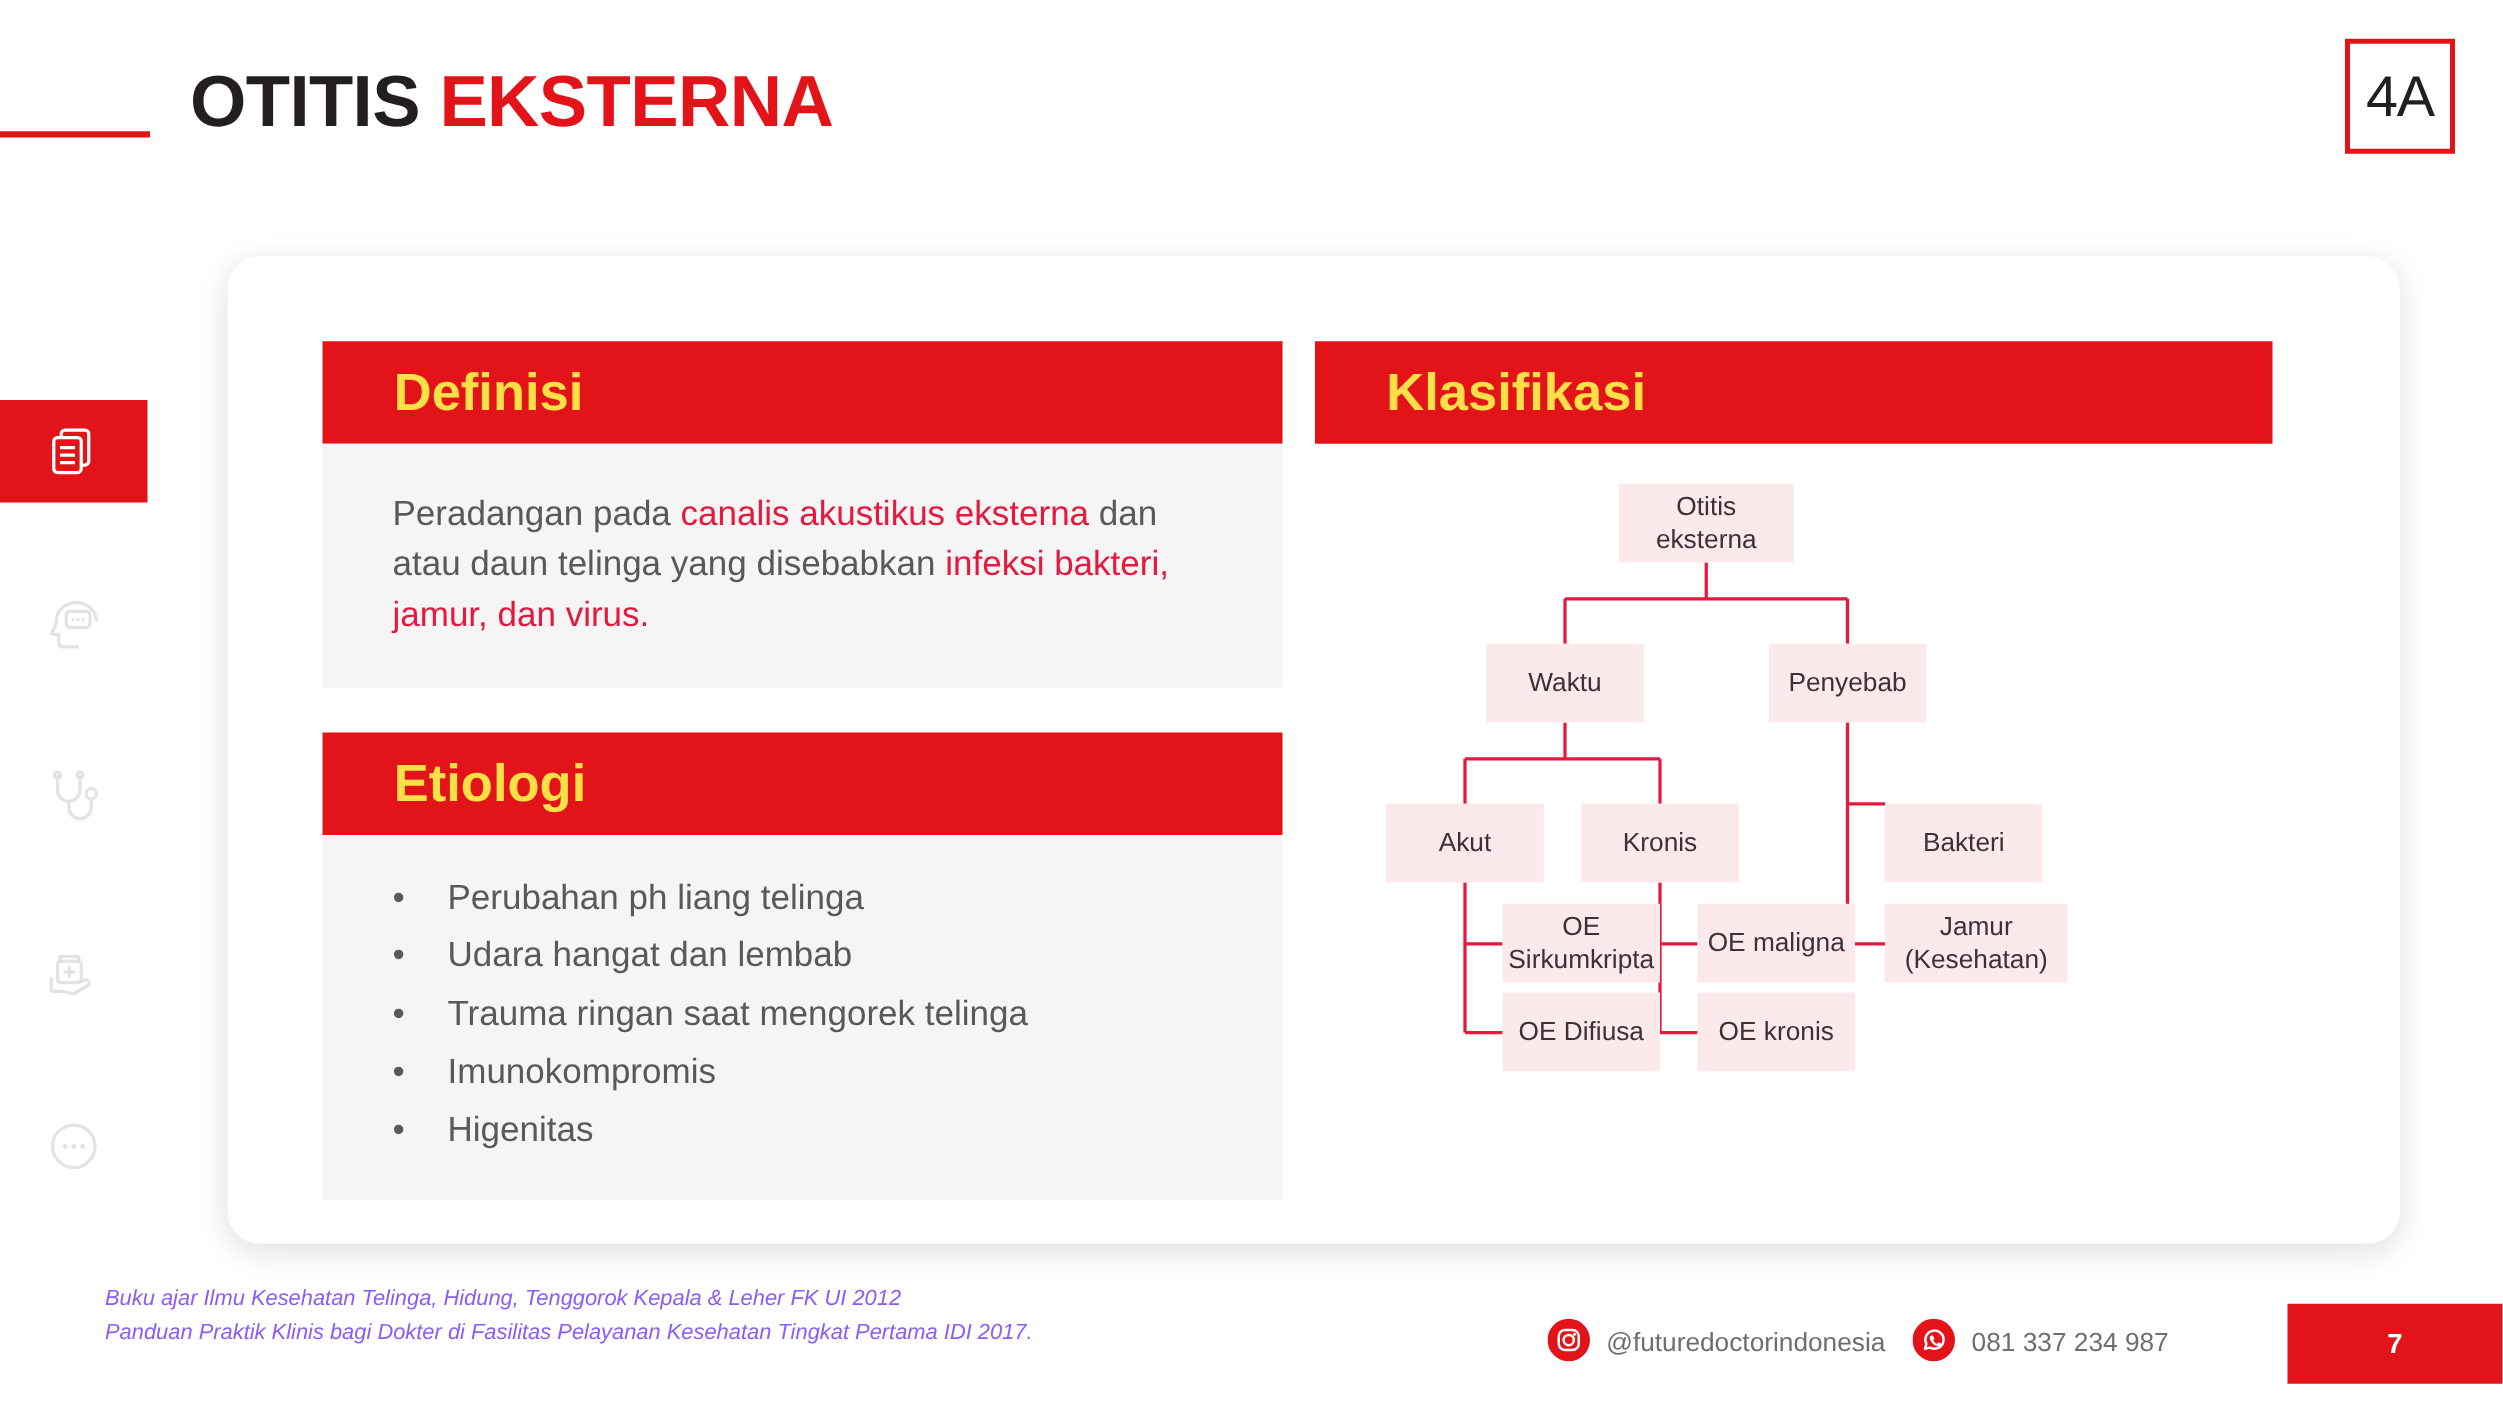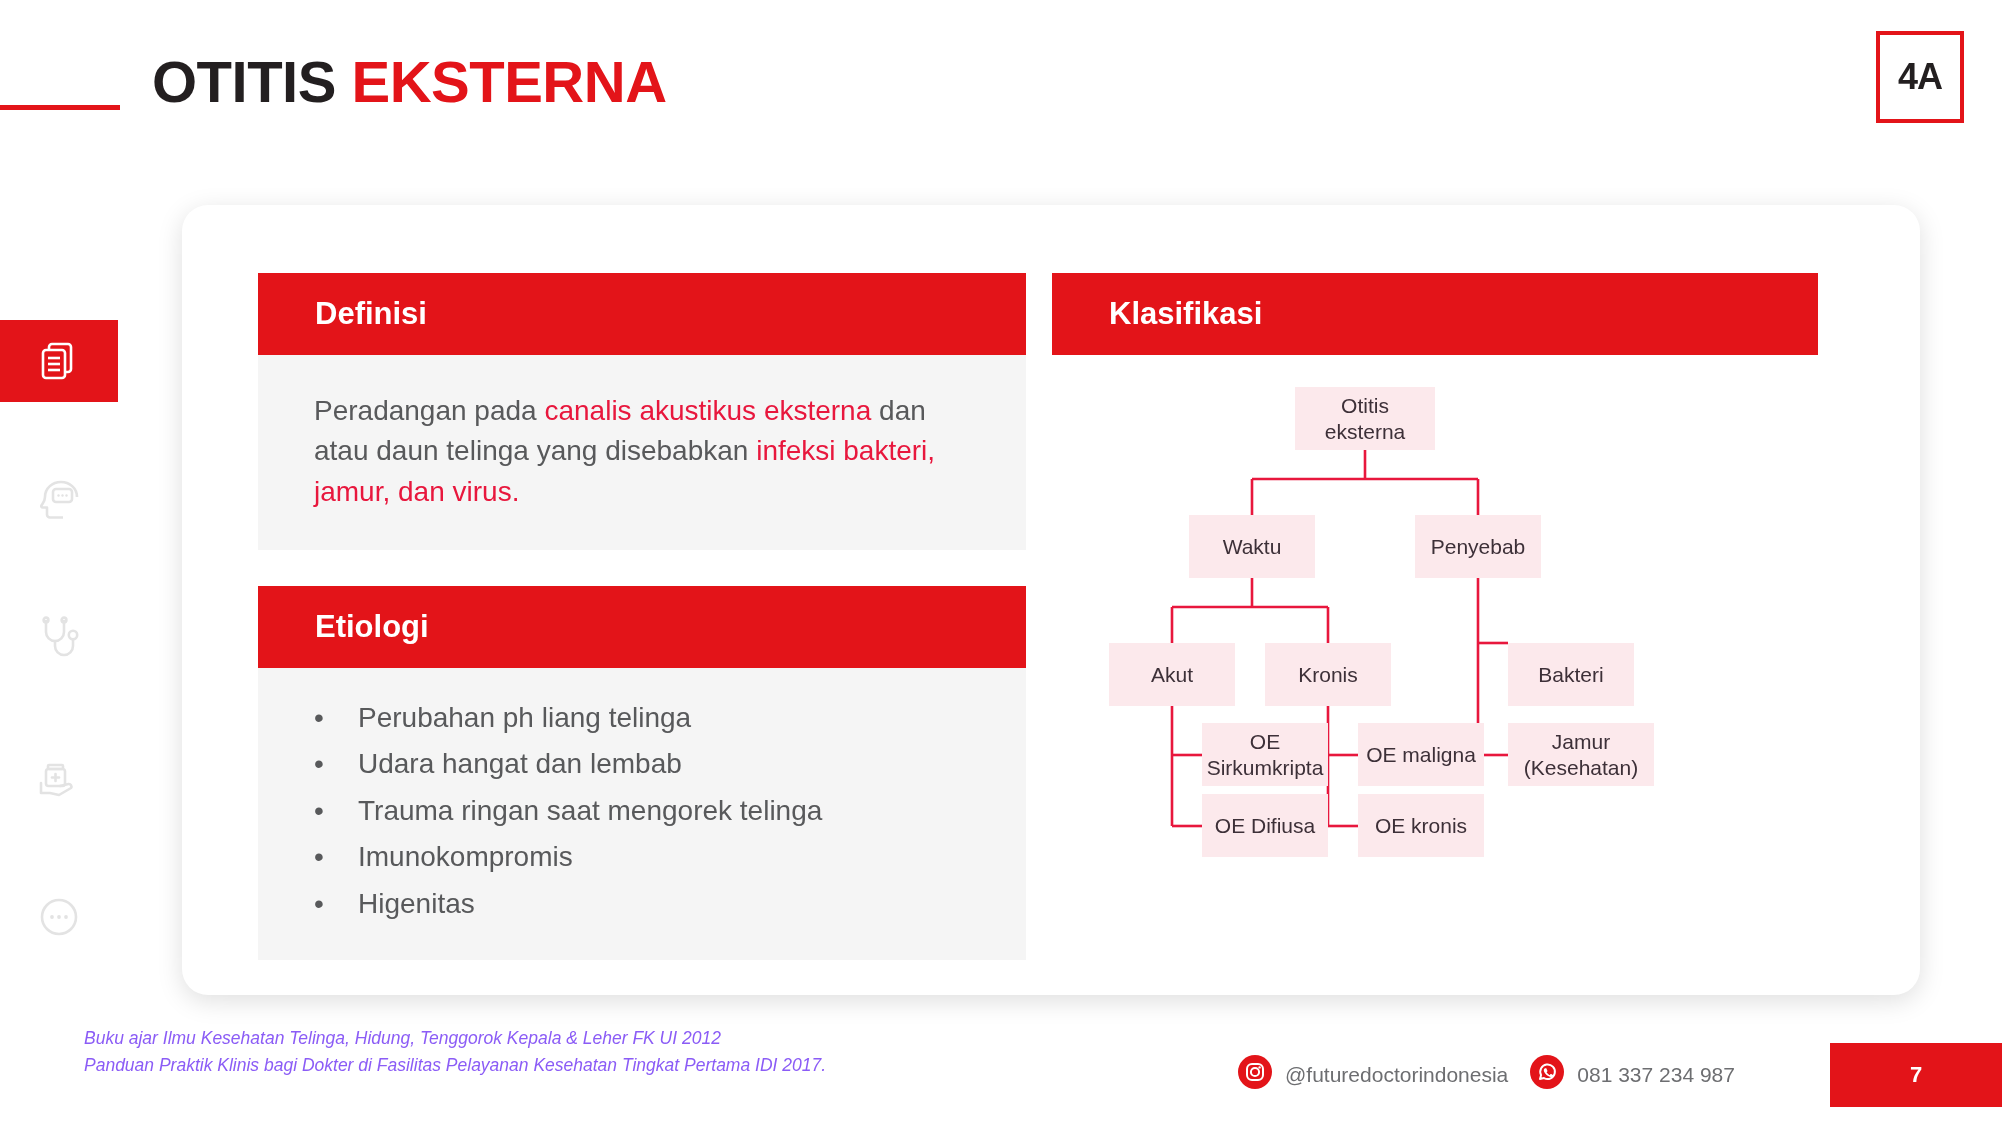--- a/index.html
+++ b/index.html
@@ -24,21 +24,21 @@
   }
   .page-title .accent { color:#E31419; }
 
   .grade-badge {
     position:absolute; right:38px; top:31px;
     width:88px; height:92px;
     border:4px solid #E31419;
     display:flex; align-items:center; justify-content:center;
     background:#fff;
   }
-  .grade-badge span { font-size:36px; color:#231F20; letter-spacing:-1px;font-weight:bold; }
+  .grade-badge span { font-size:46px; color:#231F20; letter-spacing:-1px; }
 
   
   .sidebar { position:absolute; left:0; top:320px; width:118px; }
   .side-item {
     width:118px; height:82px;
     display:flex; align-items:center; justify-content:center;
     margin-bottom:57px;
   }
   .side-item.active { background:#E31419; }
   .side-item svg { display:block; }
@@ -52,21 +52,21 @@
   }
 
   .col-left  { position:absolute; left:76px;  top:68px; width:768px; }
   .col-right { position:absolute; left:870px; top:68px; width:766px; }
 
   .sec-header {
     background:#E31419; height:82px;
     display:flex; align-items:center;
     padding-left:57px;
   }
-  .sec-header span { color:#ffffff; font-size:31px; font-weight:bold; }
+  .sec-header span { color:#fde047; font-size:42px; font-weight:bold; }
 
   .sec-body {
     background:#F5F5F5;
     padding:36px 44px 38px 56px;
   }
   .def-text { font-size:28px; line-height:1.44; color:#58595B; }
   .def-text .hl { color:#E8173D; }
 
   .etio-body { background:#F5F5F5; padding:34px 44px 40px 56px; }
   .bullet-row { display:flex; font-size:28px; color:#58595B; line-height:1.16; margin-bottom:14px; }

